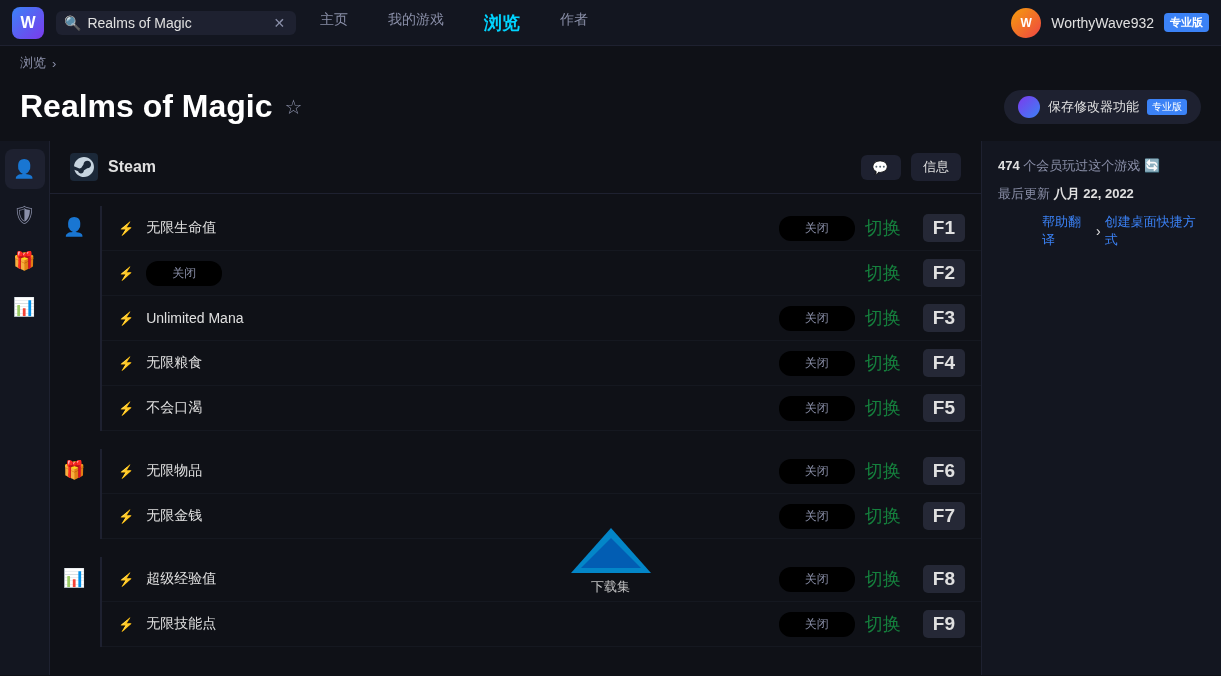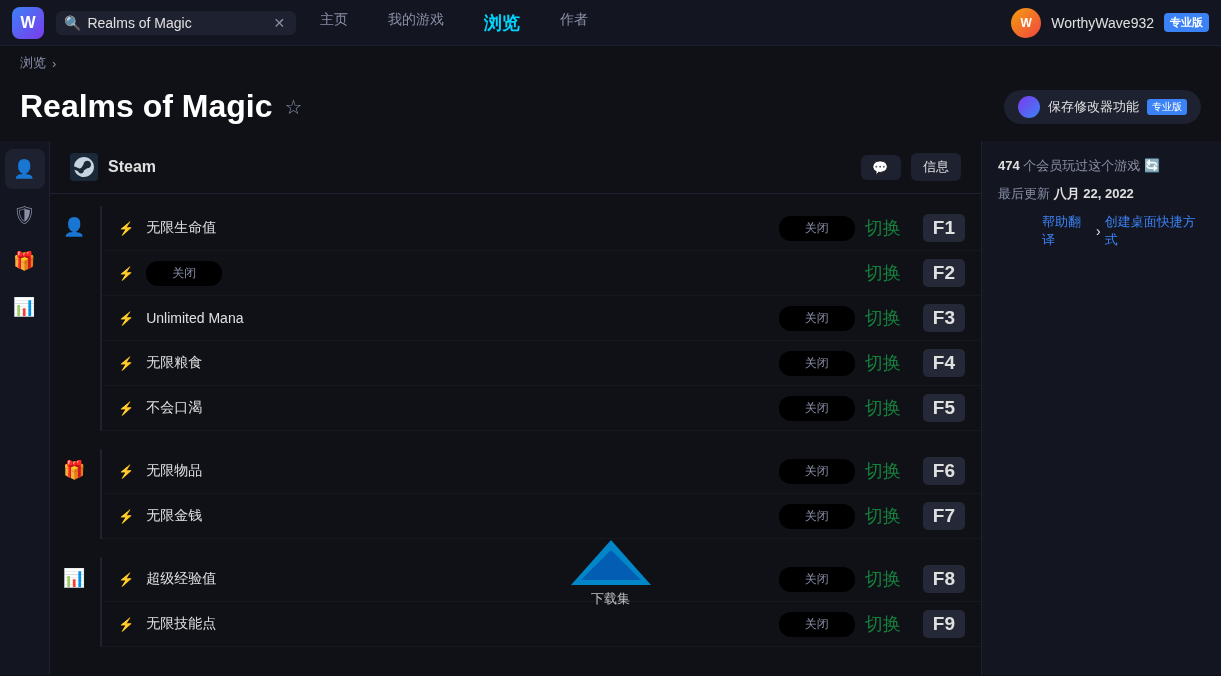--- a/index.html
+++ b/index.html
@@ -310,21 +310,21 @@
     }
 
     
     .content::-webkit-scrollbar { width: 4px; }
     .content::-webkit-scrollbar-track { background: #0f1117; }
     .content::-webkit-scrollbar-thumb { background: #252836; border-radius: 2px; }
 
     
     .watermark {
       position: fixed;
-      bottom: 68px;
+      bottom: 80px;
       left: 50%;
       transform: translateX(-50%);
       pointer-events: none;
       opacity: 0.85;
       z-index: 999;
     }
   </style>
 </head>
 <body>
 

